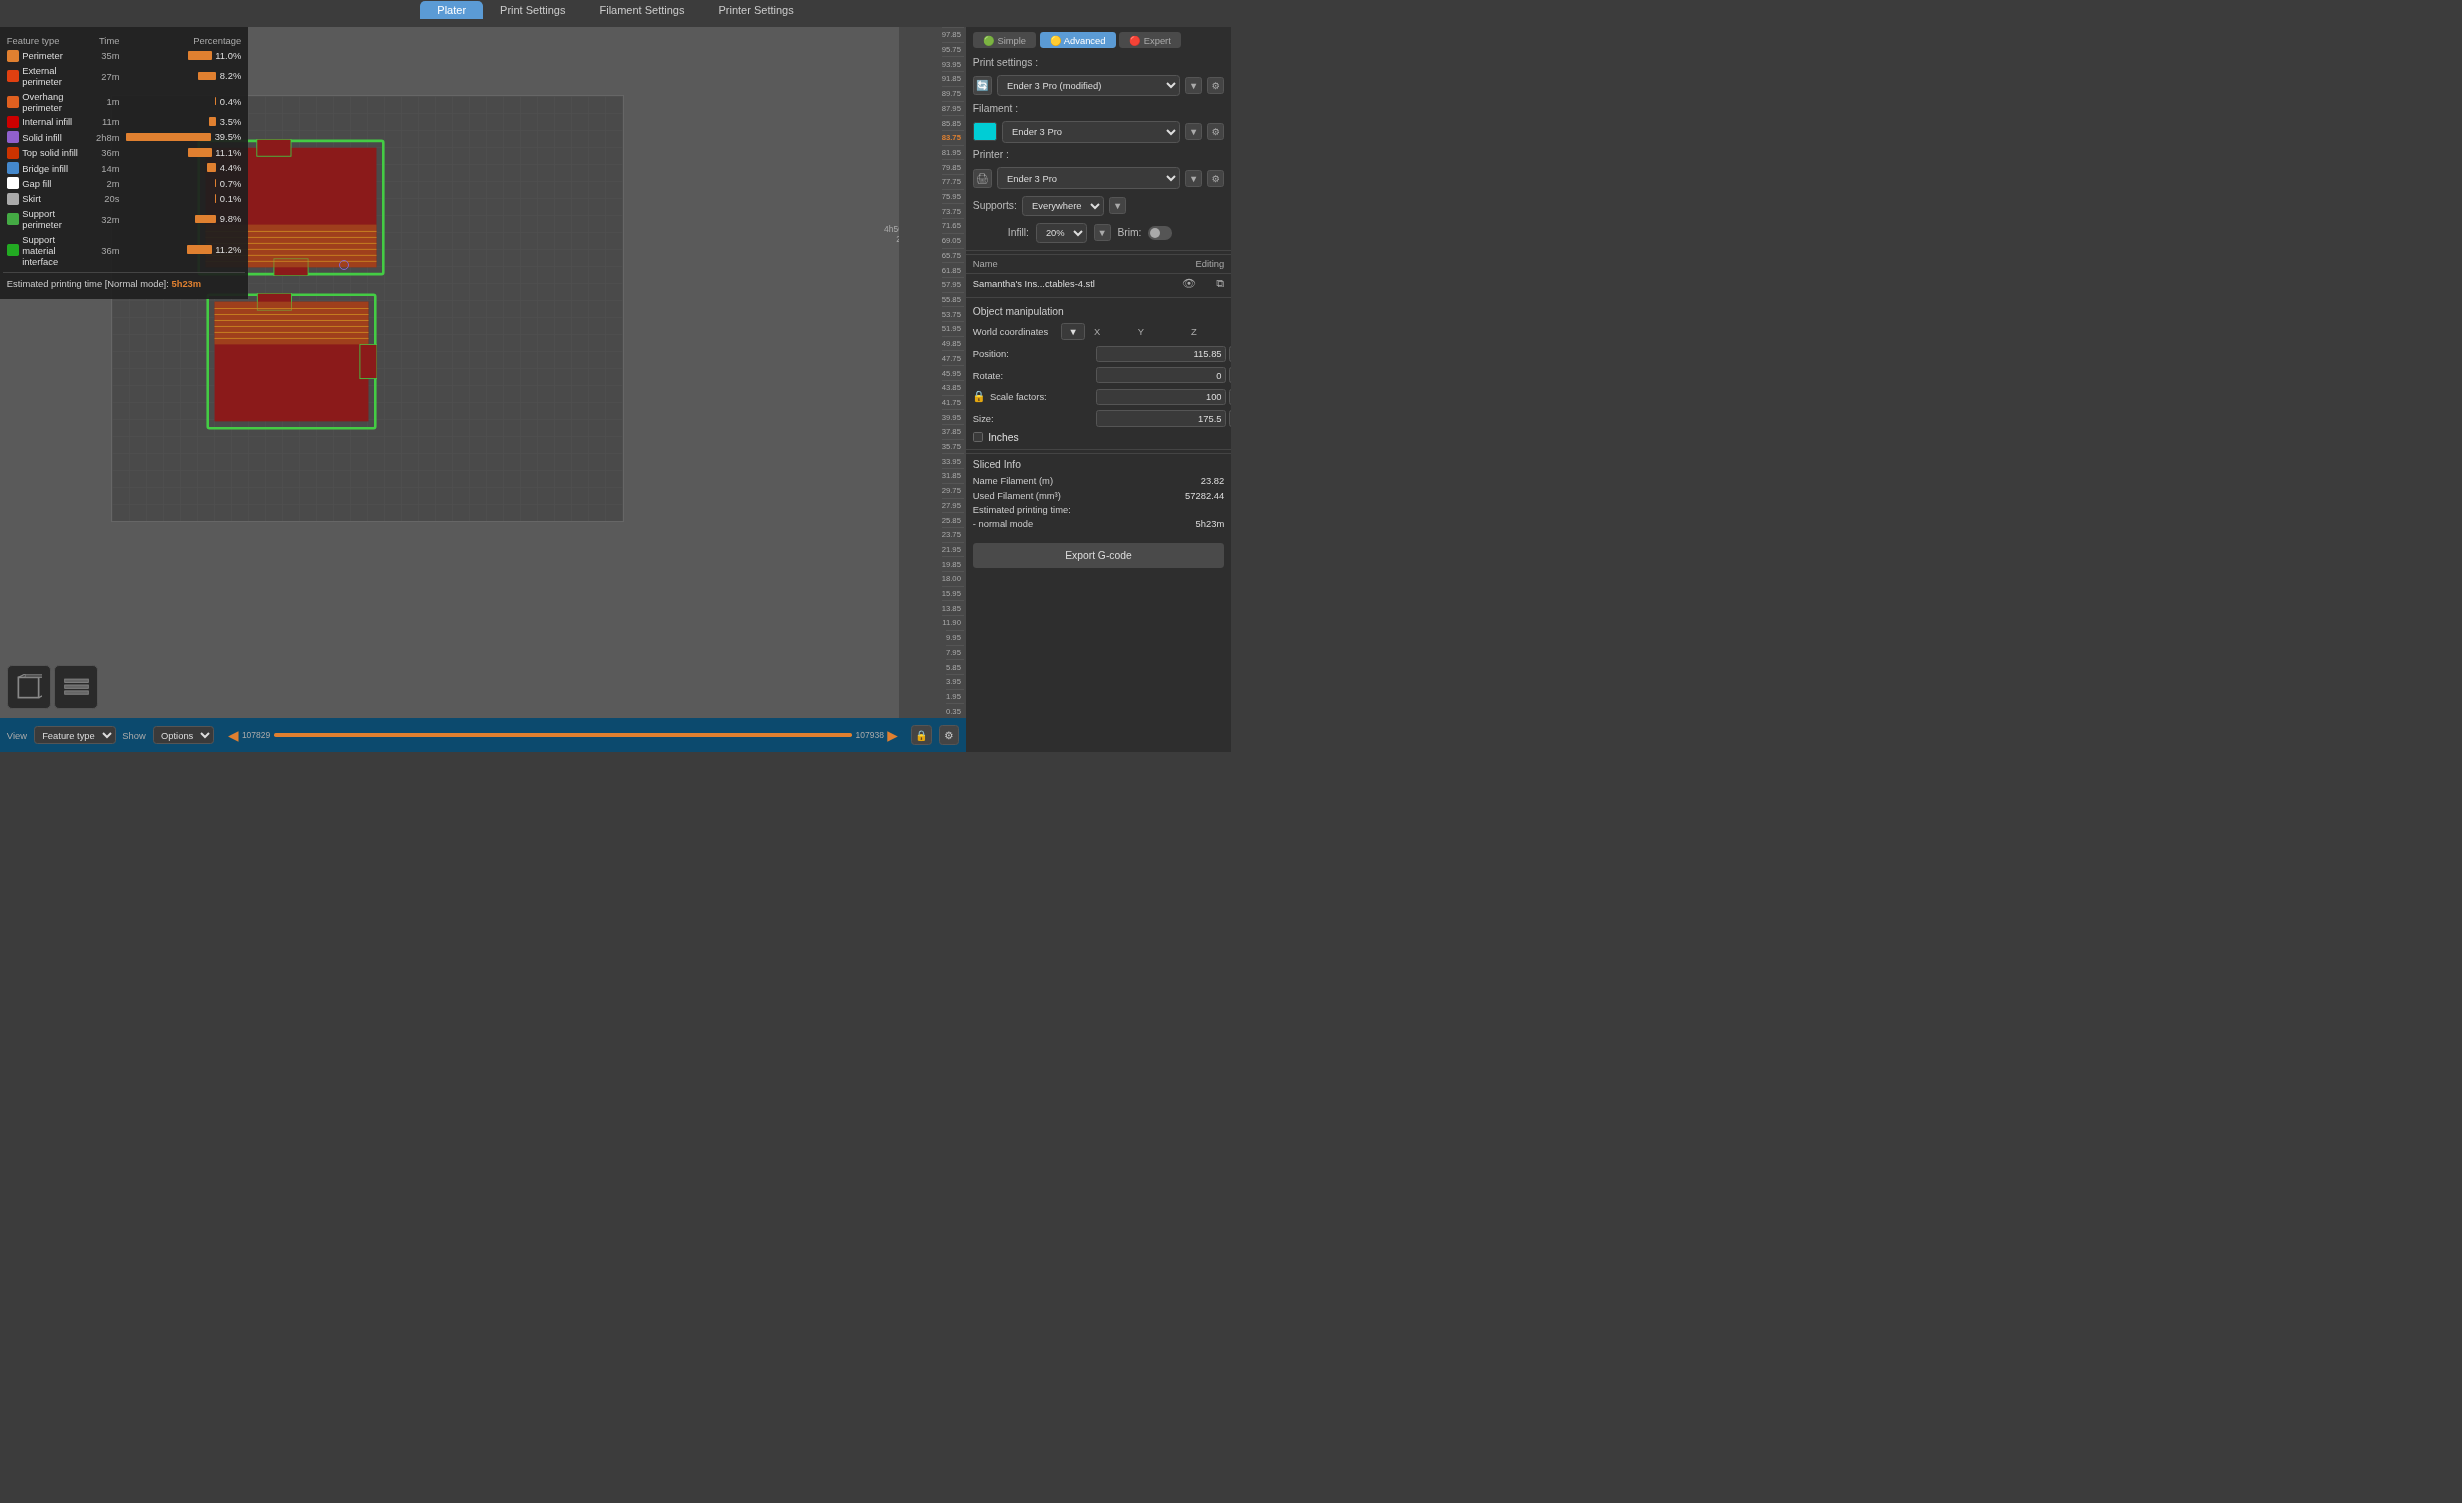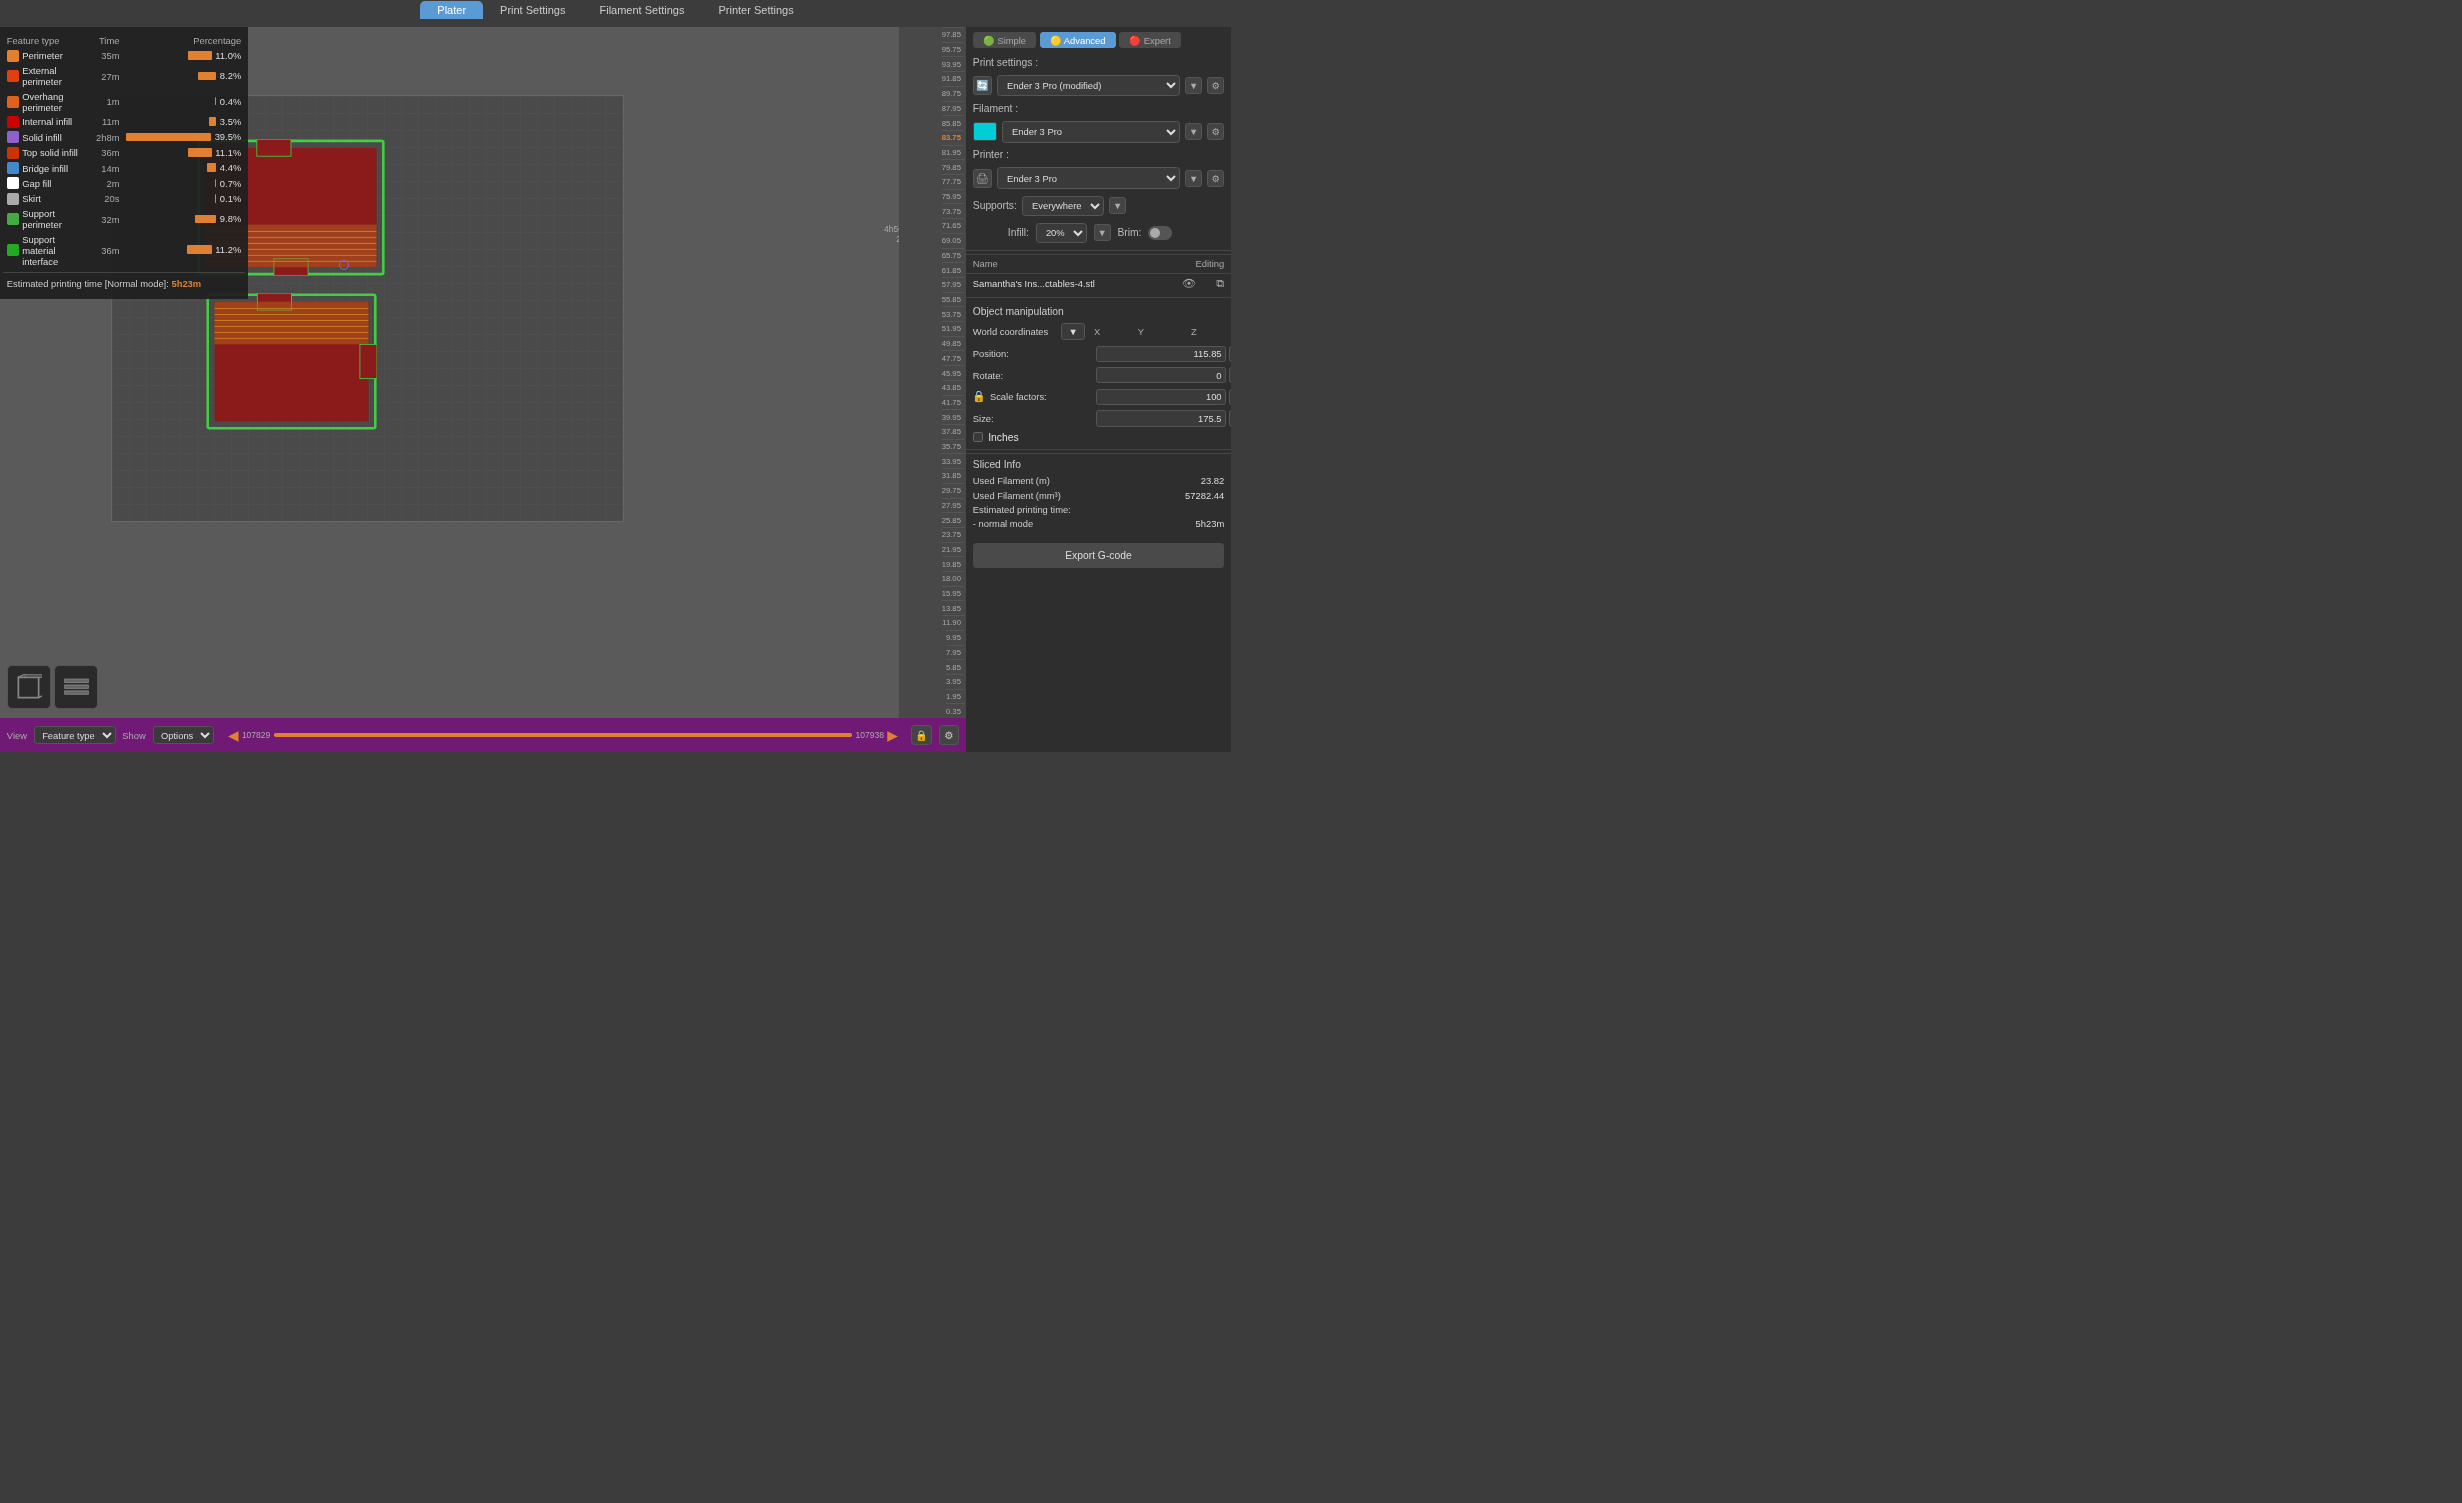--- a/index.html
+++ b/index.html
@@ -181,21 +181,21 @@
       font-size: 7.7px;
     }
 
     
     .bottom-bar {
       position: absolute;
       bottom: 0;
       left: 0;
       right: 265px;
       height: 34px;
-      background: #701a75;
+      background: #0c4a6e;
       display: flex;
       align-items: center;
       gap: 6.8px;
       padding: 0 6.8px;
       z-index: 10;
     }
     .bottom-bar label {
       color: #aaa;
       font-size: 9.4px;
     }
@@ -1024,21 +1024,21 @@
     <div class="checkbox-small"></div>
     <span>Inches</span>
   </div>
 
   <div class="divider"></div>
 
   
   <div class="sliced-section">
     <div class="sliced-title">Sliced Info</div>
     <div class="sliced-row">
-      <span>Used Filament (m)</span>
+      <span>Name Filament (m)</span>
       <span class="sliced-val">23.82</span>
     </div>
     <div class="sliced-row">
       <span>Used Filament (mm³)</span>
       <span class="sliced-val">57282.44</span>
     </div>
     <div class="sliced-row">
       <span>Estimated printing time:</span>
     </div>
     <div class="sliced-row">

